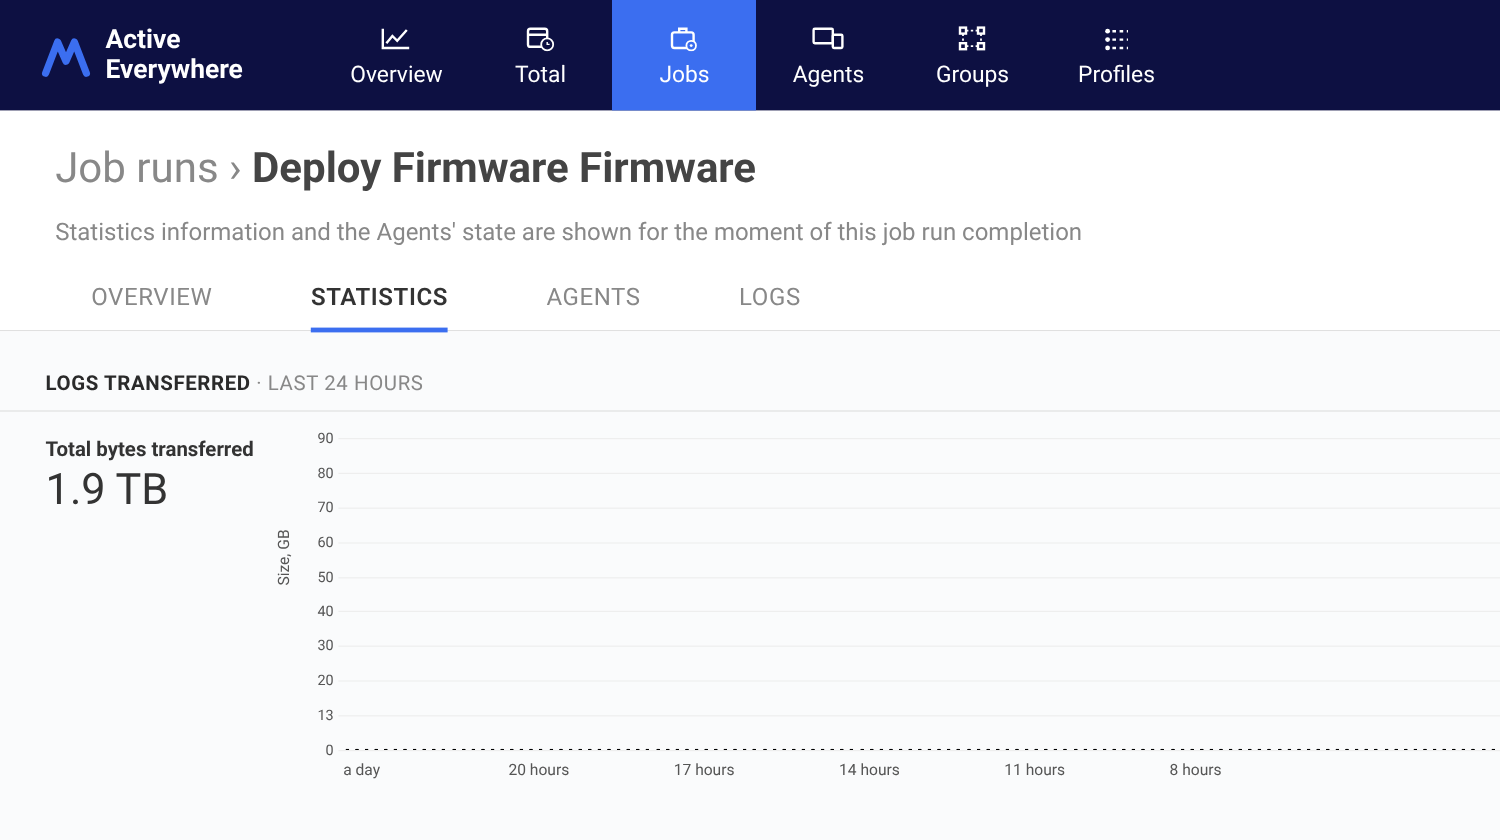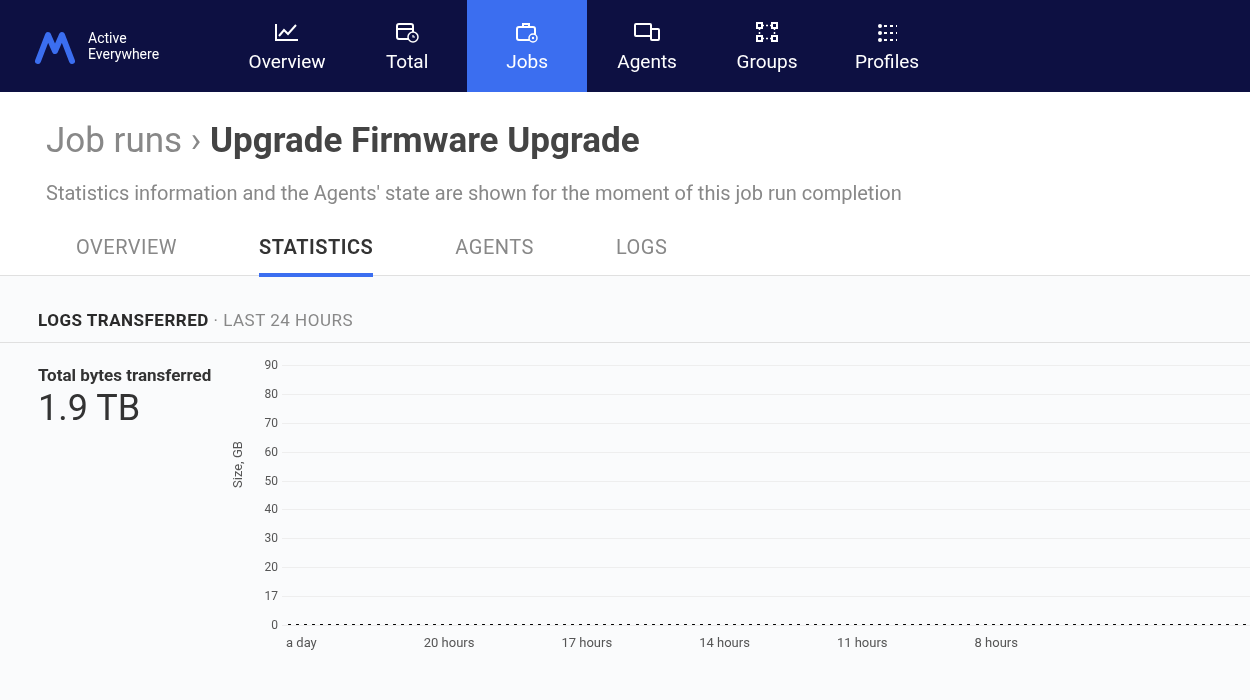--- a/index.html
+++ b/index.html
@@ -1,21 +1,21 @@
 <!DOCTYPE html>
 <html><head>
 <meta charset="utf-8">
 <style>
 * { margin: 0; padding: 0; box-sizing: border-box; }
 body { font-family: -apple-system, BlinkMacSystemFont, "Segoe UI", Roboto, sans-serif; background: #fff; width: 1250px; height: 700px; overflow: hidden; }
 
 .topbar { background: #0d1042; height: 92px; display: flex; align-items: center; padding-left: 34px; }
 .logo { display: flex; align-items: center; gap: 12px; color: #fff; }
 .logo-mark { width: 42px; height: 38px; }
-.logo-text { display: flex; flex-direction: column; line-height: 1.15; font-weight: 400; font-size: 14px; }
+.logo-text { display: flex; flex-direction: column; line-height: 1.15; font-weight: 700; font-size: 22px; }
 .nav { display: flex; margin-left: 68px; height: 100%; }
 .nav-item { display: flex; flex-direction: column; align-items: center; justify-content: center; color: #fff; font-size: 19px; width: 120px; height: 100%; cursor: pointer; gap: 6px; }
 .nav-item.active { background: #3b6ef0; }
 .nav-icon { width: 28px; height: 24px; display: flex; align-items: center; justify-content: center; }
 
 .content { padding: 28px 46px 0 46px; }
 .breadcrumb { font-size: 35px; font-weight: 400; color: #888; }
 .breadcrumb .current { font-weight: 700; color: #444; }
 .subtitle { font-size: 20px; color: #888; margin-top: 20px; }
 
@@ -123,21 +123,21 @@
         </span>
       <span>Profiles</span>
     </div>
   </div>
 </div>
 
 <div class="content">
   <div class="breadcrumb">
     <span>Job runs</span>
     <span>›</span>
-    <span class="current">Upgrade Firmware Upgrade</span>
+    <span class="current">Deploy Firmware Firmware</span>
   </div>
   <div class="subtitle">Statistics information and the Agents' state are shown for the moment of this job run completion</div>
 
   <div class="tabs">
     <div class="tab">OVERVIEW</div>
     <div class="tab active">STATISTICS</div>
     <div class="tab">AGENTS</div>
     <div class="tab">LOGS</div>
   </div>
 
@@ -149,21 +149,21 @@
       <div class="metric">
         <div class="metric-label">Total bytes transferred</div>
         <div class="metric-value">1.9 TB</div>
       </div>
       <div class="chart-wrap">
         <div class="ylabel">Size, GB</div>
         <div class="chart" id="chart">
             <div class="grid-line" style="top: 100%;"></div>
             <div class="ytick" style="top: 100%;">0</div>
             <div class="grid-line" style="top: 88.8889%;"></div>
-            <div class="ytick" style="top: 88.8889%;">17</div>
+            <div class="ytick" style="top: 88.8889%;">13</div>
             <div class="grid-line" style="top: 77.7778%;"></div>
             <div class="ytick" style="top: 77.7778%;">20</div>
             <div class="grid-line" style="top: 66.6667%;"></div>
             <div class="ytick" style="top: 66.6667%;">30</div>
             <div class="grid-line" style="top: 55.5556%;"></div>
             <div class="ytick" style="top: 55.5556%;">40</div>
             <div class="grid-line" style="top: 44.4444%;"></div>
             <div class="ytick" style="top: 44.4444%;">50</div>
             <div class="grid-line" style="top: 33.3333%;"></div>
             <div class="ytick" style="top: 33.3333%;">60</div>

